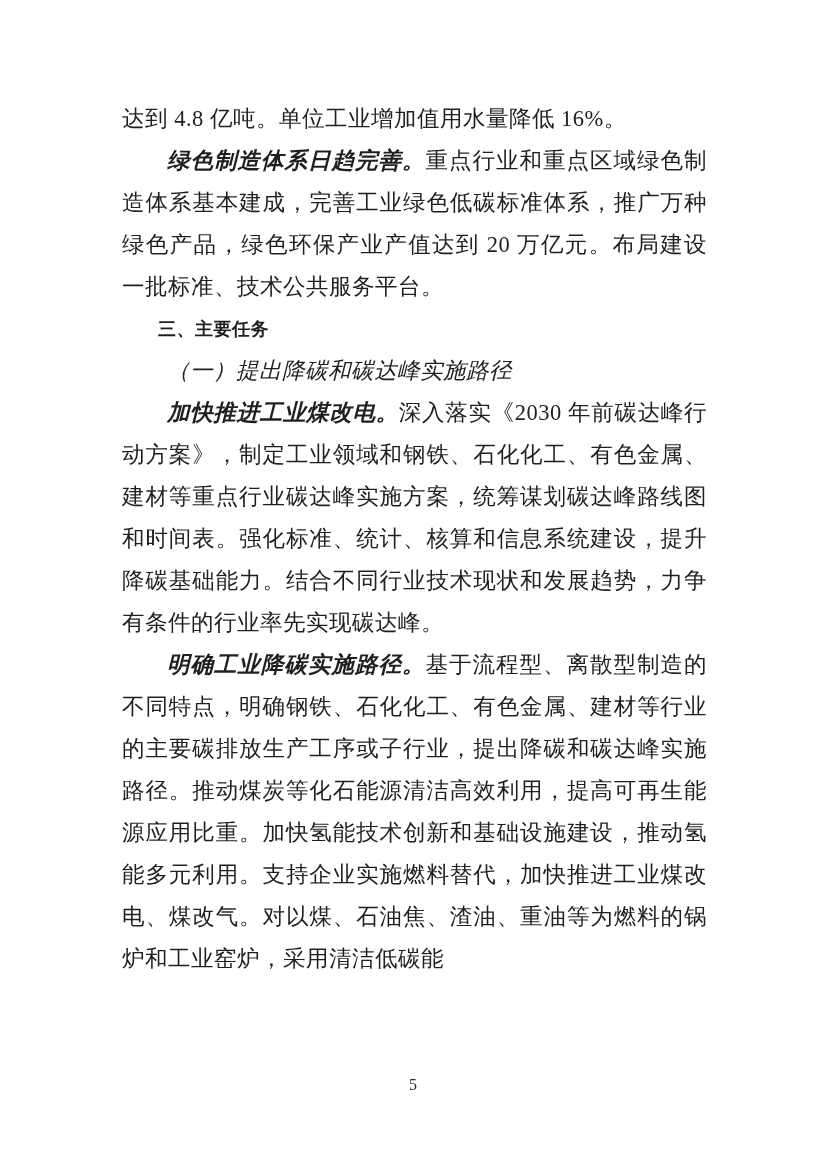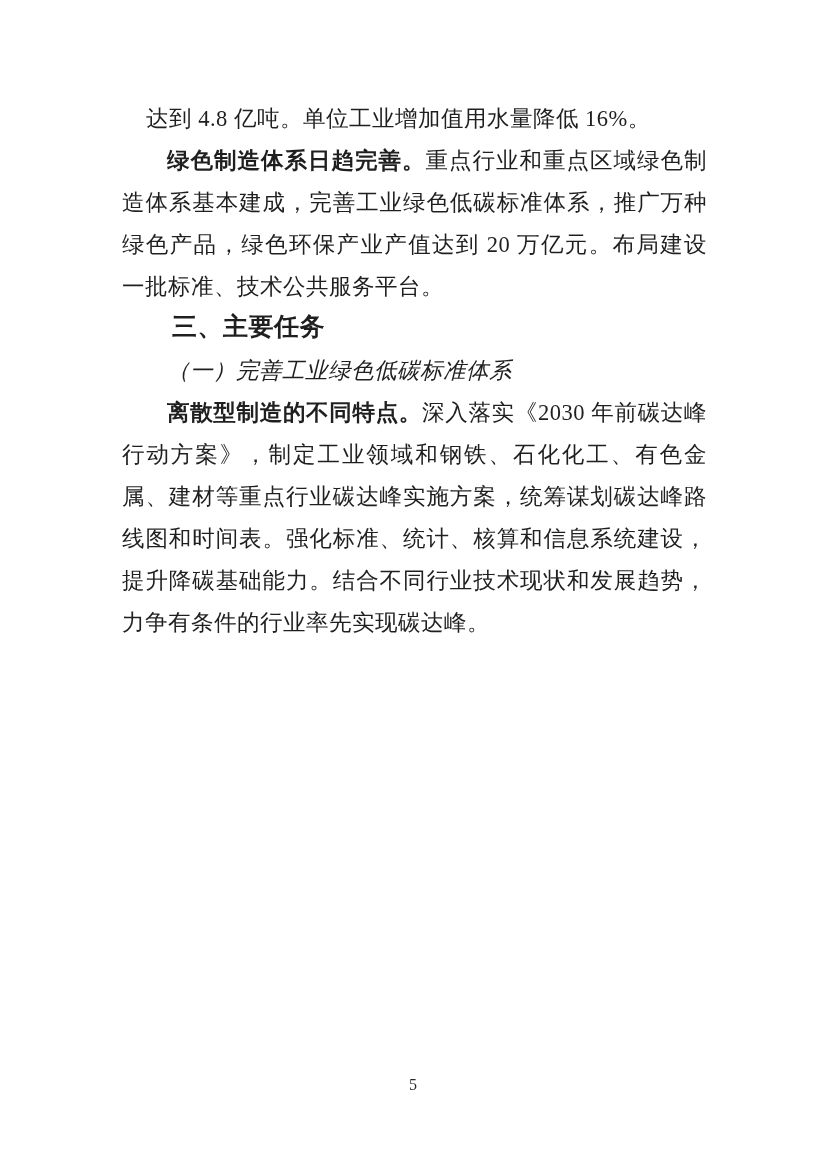--- a/index.html
+++ b/index.html
@@ -33,30 +33,30 @@
   }
   .doc-body p {
     text-align: justify;
     text-justify: inter-ideograph;
   }
   .doc-body p.indent {
     text-indent: 2em;
   }
   .doc-body p.no-indent {
     text-indent: 0;
-    margin-left: 24px;
   }
   .doc-body .bold-lead {
     font-weight: 700;
+    font-style: italic;
   }
   .doc-body .h1 {
-    font-family: Liberation Mono, monospace;
+    font-family: Liberation Sans, sans-serif;
     font-weight: 700;
     text-indent: 2em;
-    font-size: 25px;
+    font-size: 18px;
   }
   .doc-body .h2 {
     font-style: italic;
     text-indent: 2em;
   }
   .page-footer {
     position: absolute;
     left: 0;
     right: 0;
     top: 1076px;
@@ -67,17 +67,18 @@
   }
 </style>
 </head>
 <body>
 
 <div class="page">
   <div class="doc-body">
       <p class="no-indent"><span>达到 4.8 亿吨。单位工业增加值用水量降低 16%。</span></p>
       <p class="indent"><span class="bold-lead">绿色制造体系日趋完善。</span><span>重点行业和重点区域绿色制造体系基本建成，完善工业绿色低碳标准体系，推广万种绿色产品，绿色环保产业产值达到 20 万亿元。布局建设一批标准、技术公共服务平台。</span></p>
       <div class="h1">三、主要任务</div>
-      <div class="h2">（一）完善工业绿色低碳标准体系</div>
-      <p class="indent"><span class="bold-lead">离散型制造的不同特点。</span><span>深入落实《2030 年前碳达峰行动方案》，制定工业领域和钢铁、石化化工、有色金属、建材等重点行业碳达峰实施方案，统筹谋划碳达峰路线图和时间表。强化标准、统计、核算和信息系统建设，提升降碳基础能力。结合不同行业技术现状和发展趋势，力争有条件的行业率先实现碳达峰。</span></p>
+      <div class="h2">（一）提出降碳和碳达峰实施路径</div>
+      <p class="indent"><span class="bold-lead">加快推进工业煤改电。</span><span>深入落实《2030 年前碳达峰行动方案》，制定工业领域和钢铁、石化化工、有色金属、建材等重点行业碳达峰实施方案，统筹谋划碳达峰路线图和时间表。强化标准、统计、核算和信息系统建设，提升降碳基础能力。结合不同行业技术现状和发展趋势，力争有条件的行业率先实现碳达峰。</span></p>
+      <p class="indent"><span class="bold-lead">明确工业降碳实施路径。</span><span>基于流程型、离散型制造的不同特点，明确钢铁、石化化工、有色金属、建材等行业的主要碳排放生产工序或子行业，提出降碳和碳达峰实施路径。推动煤炭等化石能源清洁高效利用，提高可再生能源应用比重。加快氢能技术创新和基础设施建设，推动氢能多元利用。支持企业实施燃料替代，加快推进工业煤改电、煤改气。对以煤、石油焦、渣油、重油等为燃料的锅炉和工业窑炉，采用清洁低碳能</span></p>
     </div>
   <div class="page-footer">5</div>
 </div>
 
 </body></html>

